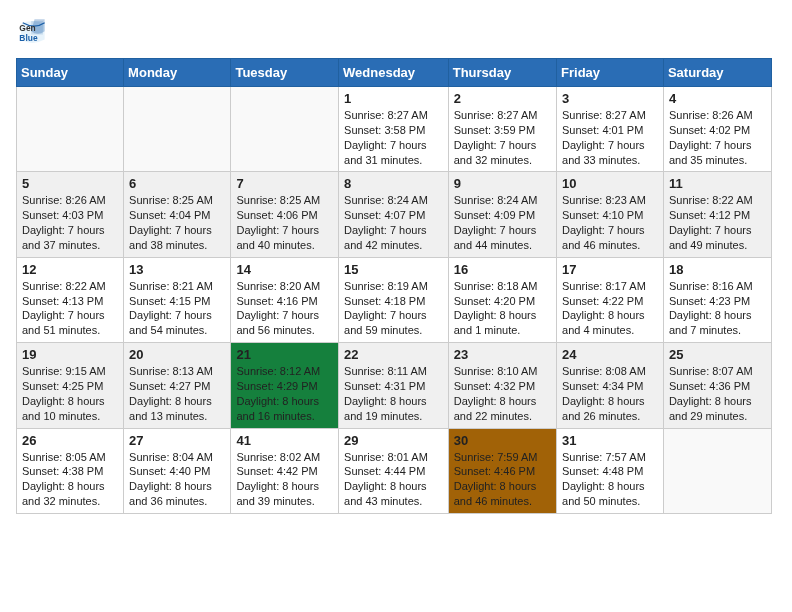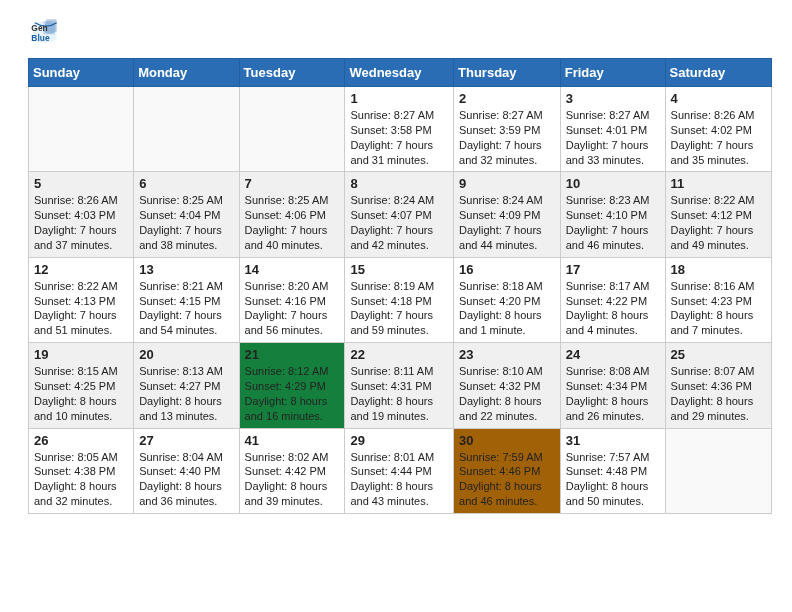--- a/index.html
+++ b/index.html
@@ -6,21 +6,21 @@
     body {
       font-family: Arial, sans-serif;
       background: #fff;
       width: 792px;
       min-height: 612px;
       padding: 0;
     }
     .page {
       width: 792px;
       background: #fff;
-      padding: 16px 20px 16px 28px;
+      padding: 16px 20px 16px 16px;
     }
     .header {
       display: flex;
       justify-content: space-between;
       align-items: flex-start;
       margin-bottom: 10px;
     }
     .logo {
       display: flex;
       align-items: center;
@@ -271,21 +271,21 @@
             <span class="day-num">18</span>
             <div style="white-space: pre-line; font-size: 11px; line-height: 1.35;">Sunrise: 8:16 AM
 Sunset: 4:23 PM
 Daylight: 8 hours
 and 7 minutes.</div>
           </td>
         </tr>
         <tr class="row-even">
           <td style="background: rgb(240, 240, 240);">
             <span class="day-num">19</span>
-            <div style="white-space: pre-line; font-size: 11px; line-height: 1.35;">Sunrise: 8:15 AM
+            <div style="white-space: pre-line; font-size: 11px; line-height: 1.35;">Sunrise: 9:15 AM
 Sunset: 4:25 PM
 Daylight: 8 hours
 and 10 minutes.</div>
           </td>
           <td style="background: rgb(240, 240, 240);">
             <span class="day-num">20</span>
             <div style="white-space: pre-line; font-size: 11px; line-height: 1.35;">Sunrise: 8:13 AM
 Sunset: 4:27 PM
 Daylight: 8 hours
 and 13 minutes.</div>

